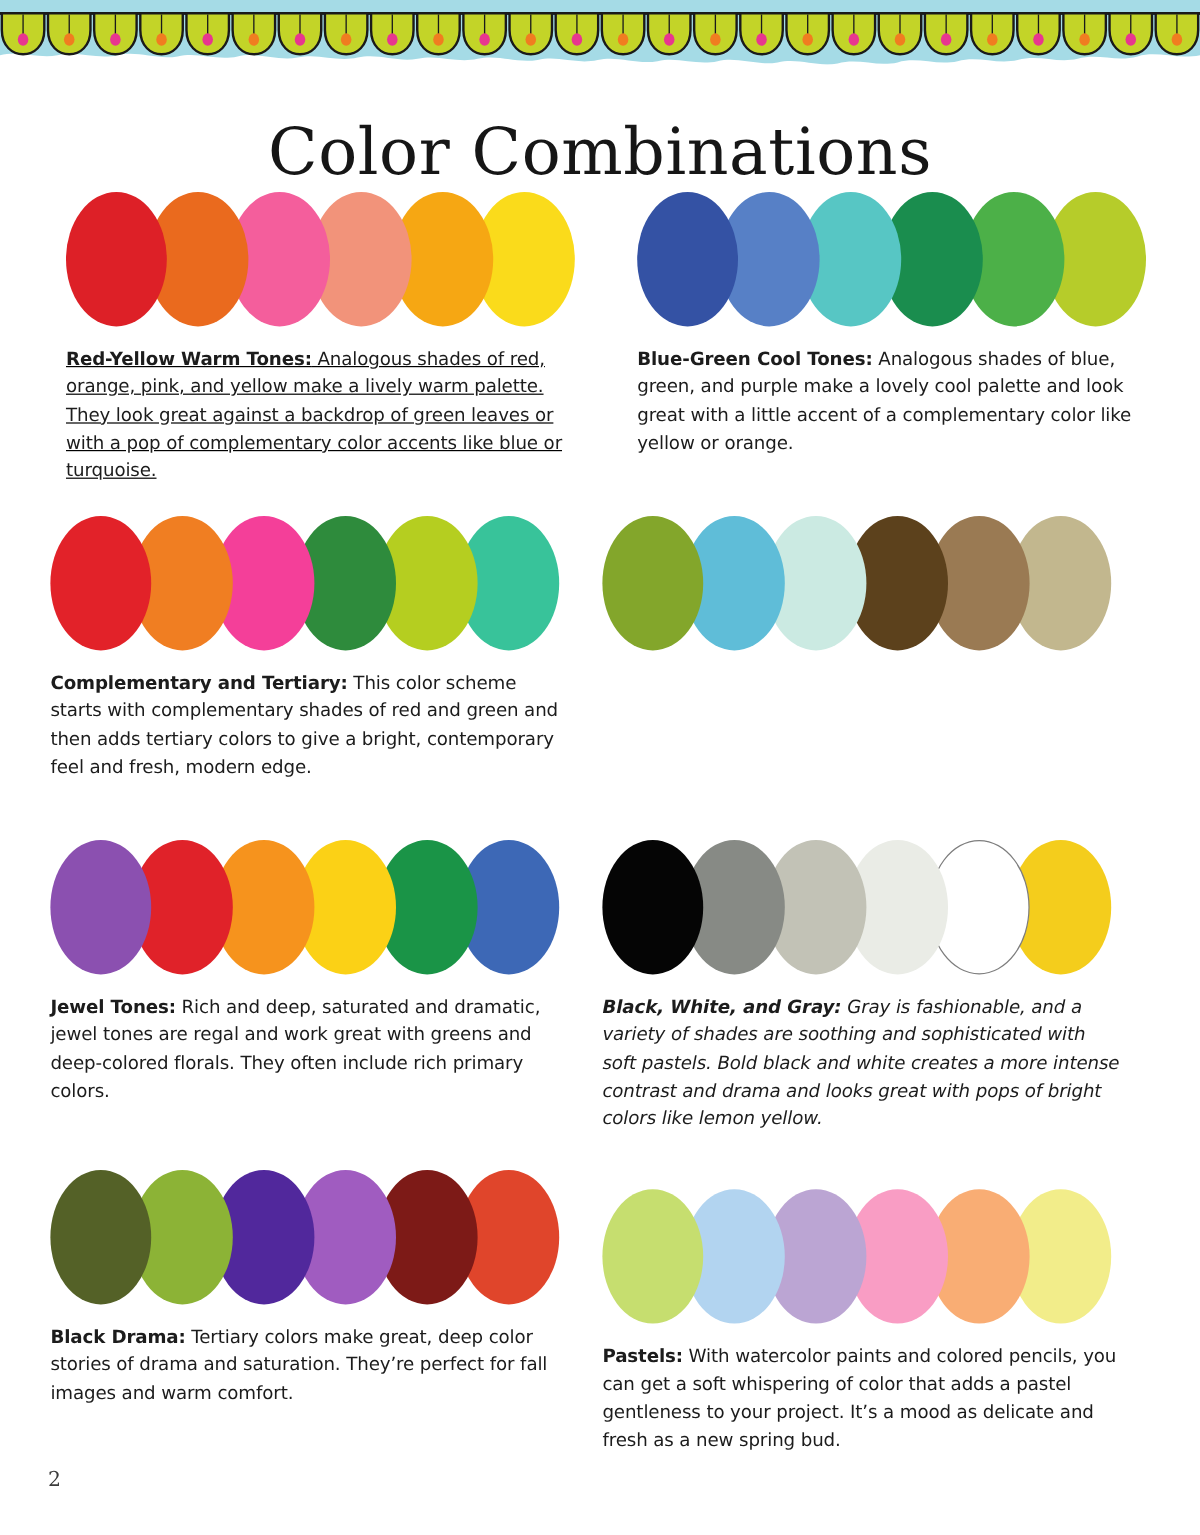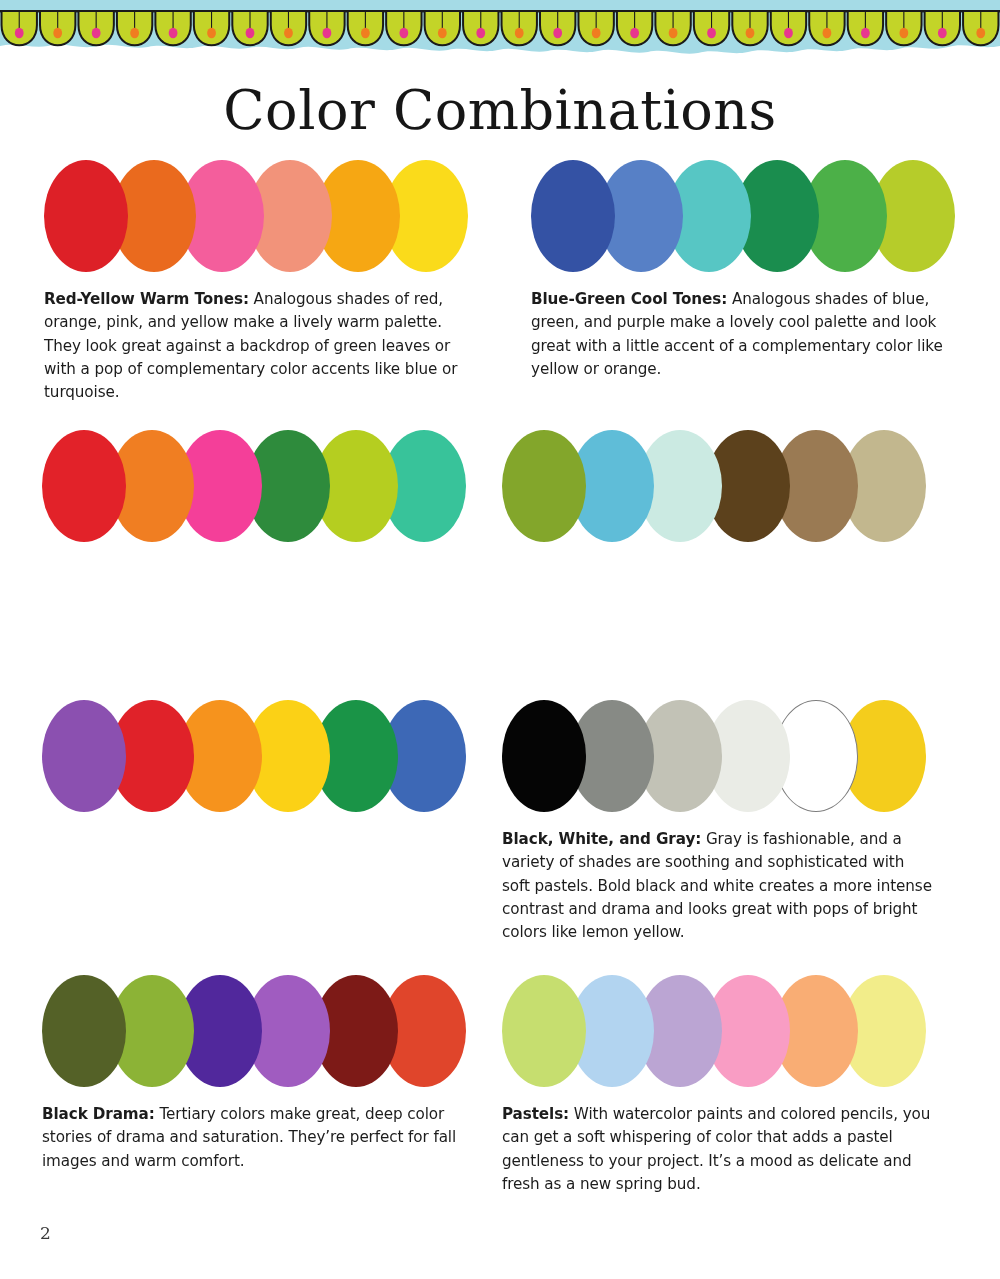--- a/index.html
+++ b/index.html
@@ -21,21 +21,21 @@
     top: 0; left: 0;
     width: 1000px;
     height: 62px;
     overflow: hidden;
   }
   #top-border svg { display: block; }
 
   
   #page-title {
     position: absolute;
-    top: 84px;
+    top: 100px;
     left: 0;
     width: 1000px;
     text-align: center;
     font-family: "DejaVu Serif", "Liberation Serif", serif;
     font-size: 54px;
     font-weight: 400;
     letter-spacing: 0.5px;
     color: #161616;
     line-height: 1;
   }
@@ -210,21 +210,21 @@
         <line x1="980.7692307692308" y1="12" x2="980.7692307692308" y2="29" stroke="#1a1a1a" stroke-width="1.1"></line>
         <ellipse cx="980.7692307692308" cy="33" rx="4.4" ry="5.2" fill="#f07d20"></ellipse>
       </g>
   </svg>
 </div>
 
 <div id="page-title">Color Combinations</div>
 
 <div id="palette-grid">
     <div class="palette-row" style="position: absolute; top: 0px; left: 0px;">
-      <div class="palette-block left" style="position: absolute; left: 44px; top: 0px; width: 460px; padding: 0px;">
+      <div class="palette-block left" style="position: absolute; left: 55px; top: 0px; width: 460px; padding: 0px; text-decoration: underline;">
         <div class="swatches">
           <div class="swatch" style="left: 0px; background: rgb(221, 32, 39); z-index: 10;"></div>
           <div class="swatch" style="left: 68px; background: rgb(234, 106, 30); z-index: 9;"></div>
           <div class="swatch" style="left: 136px; background: rgb(244, 94, 156); z-index: 8;"></div>
           <div class="swatch" style="left: 204px; background: rgb(242, 147, 122); z-index: 7;"></div>
           <div class="swatch" style="left: 272px; background: rgb(246, 167, 19); z-index: 6;"></div>
           <div class="swatch" style="left: 340px; background: rgb(250, 219, 27); z-index: 5;"></div>
         </div>
         <p class="caption"><span class="lead">Red-Yellow Warm Tones:</span><span> Analogous shades of red, orange, pink, and yellow make a lively warm palette. They look great against a backdrop of green leaves or with a pop of complementary color accents like blue or turquoise.</span></p>
       </div>
@@ -243,20 +243,21 @@
     <div class="palette-row" style="position: absolute; top: 270px; left: 0px;">
       <div class="palette-block left" style="position: absolute; left: 42px; top: 0px; width: 460px; padding: 0px;">
         <div class="swatches">
           <div class="swatch" style="left: 0px; background: rgb(226, 34, 41); z-index: 10;"></div>
           <div class="swatch" style="left: 68px; background: rgb(240, 126, 34); z-index: 9;"></div>
           <div class="swatch" style="left: 136px; background: rgb(244, 63, 153); z-index: 8;"></div>
           <div class="swatch" style="left: 204px; background: rgb(46, 139, 60); z-index: 7;"></div>
           <div class="swatch" style="left: 272px; background: rgb(181, 206, 32); z-index: 6;"></div>
           <div class="swatch" style="left: 340px; background: rgb(56, 195, 154); z-index: 5;"></div>
         </div>
+        <p class="caption"><span class="lead">Complementary and Tertiary:</span><span> This color scheme starts with complementary shades of red and green and then adds tertiary colors to give a bright, contemporary feel and fresh, modern edge.</span></p>
       </div>
       <div class="palette-block right" style="position: absolute; left: 502px; top: 0px; width: 460px; padding: 0px;">
         <div class="swatches">
           <div class="swatch" style="left: 0px; background: rgb(131, 166, 43); z-index: 10;"></div>
           <div class="swatch" style="left: 68px; background: rgb(95, 189, 216); z-index: 9;"></div>
           <div class="swatch" style="left: 136px; background: rgb(203, 234, 226); z-index: 8;"></div>
           <div class="swatch" style="left: 204px; background: rgb(92, 65, 28); z-index: 7;"></div>
           <div class="swatch" style="left: 272px; background: rgb(154, 122, 83); z-index: 6;"></div>
           <div class="swatch" style="left: 340px; background: rgb(194, 183, 142); z-index: 5;"></div>
         </div>
@@ -265,22 +266,23 @@
     <div class="palette-row" style="position: absolute; top: 540px; left: 0px;">
       <div class="palette-block left" style="position: absolute; left: 42px; top: 0px; width: 460px; padding: 0px;">
         <div class="swatches">
           <div class="swatch" style="left: 0px; background: rgb(139, 80, 176); z-index: 10;"></div>
           <div class="swatch" style="left: 68px; background: rgb(224, 34, 41); z-index: 9;"></div>
           <div class="swatch" style="left: 136px; background: rgb(246, 147, 29); z-index: 8;"></div>
           <div class="swatch" style="left: 204px; background: rgb(251, 209, 22); z-index: 7;"></div>
           <div class="swatch" style="left: 272px; background: rgb(26, 148, 71); z-index: 6;"></div>
           <div class="swatch" style="left: 340px; background: rgb(61, 104, 182); z-index: 5;"></div>
         </div>
-      </div>
-      <div class="palette-block right" style="position: absolute; left: 502px; top: 0px; width: 460px; padding: 0px;">
+        <p class="caption"><span class="lead">Jewel Tones:</span><span> Rich and deep, saturated and dramatic, jewel tones are regal and work great with greens and deep-colored florals. They often include rich primary colors.</span></p>
+      </div>
+      <div class="palette-block right" style="position: absolute; left: 502px; top: 0px; width: 460px; padding: 0px; font-style: italic;">
         <div class="swatches">
           <div class="swatch" style="left: 0px; background: rgb(5, 5, 5); z-index: 10;"></div>
           <div class="swatch" style="left: 68px; background: rgb(135, 138, 133); z-index: 9;"></div>
           <div class="swatch" style="left: 136px; background: rgb(194, 194, 182); z-index: 8;"></div>
           <div class="swatch" style="left: 204px; background: rgb(234, 236, 230); z-index: 7;"></div>
           <div class="swatch outlined" style="left: 272px; background: rgb(255, 255, 255); z-index: 6;"></div>
           <div class="swatch" style="left: 340px; background: rgb(244, 205, 28); z-index: 5;"></div>
         </div>
         <p class="caption"><span class="lead">Black, White, and Gray:</span><span> Gray is fashionable, and a variety of shades are soothing and sophisticated with soft pastels. Bold black and white creates a more intense contrast and drama and looks great with pops of bright colors like lemon yellow.</span></p>
       </div>
@@ -290,21 +292,21 @@
         <div class="swatches">
           <div class="swatch" style="left: 0px; background: rgb(84, 97, 39); z-index: 10;"></div>
           <div class="swatch" style="left: 68px; background: rgb(140, 179, 54); z-index: 9;"></div>
           <div class="swatch" style="left: 136px; background: rgb(81, 40, 156); z-index: 8;"></div>
           <div class="swatch" style="left: 204px; background: rgb(160, 92, 192); z-index: 7;"></div>
           <div class="swatch" style="left: 272px; background: rgb(125, 26, 23); z-index: 6;"></div>
           <div class="swatch" style="left: 340px; background: rgb(224, 69, 43); z-index: 5;"></div>
         </div>
         <p class="caption"><span class="lead">Black Drama:</span><span> Tertiary colors make great, deep color stories of drama and saturation. They’re perfect for fall images and warm comfort.</span></p>
       </div>
-      <div class="palette-block right" style="position: absolute; left: 502px; top: 0px; width: 460px; padding: 0px;">
+      <div class="palette-block right" style="position: absolute; left: 502px; top: 16px; width: 460px; padding: 0px;">
         <div class="swatches">
           <div class="swatch" style="left: 0px; background: rgb(198, 222, 111); z-index: 10;"></div>
           <div class="swatch" style="left: 68px; background: rgb(178, 212, 240); z-index: 9;"></div>
           <div class="swatch" style="left: 136px; background: rgb(187, 165, 211); z-index: 8;"></div>
           <div class="swatch" style="left: 204px; background: rgb(249, 157, 196); z-index: 7;"></div>
           <div class="swatch" style="left: 272px; background: rgb(249, 173, 116); z-index: 6;"></div>
           <div class="swatch" style="left: 340px; background: rgb(242, 237, 138); z-index: 5;"></div>
         </div>
         <p class="caption"><span class="lead">Pastels:</span><span> With watercolor paints and colored pencils, you can get a soft whispering of color that adds a pastel gentleness to your project. It’s a mood as delicate and fresh as a new spring bud.</span></p>
       </div>

